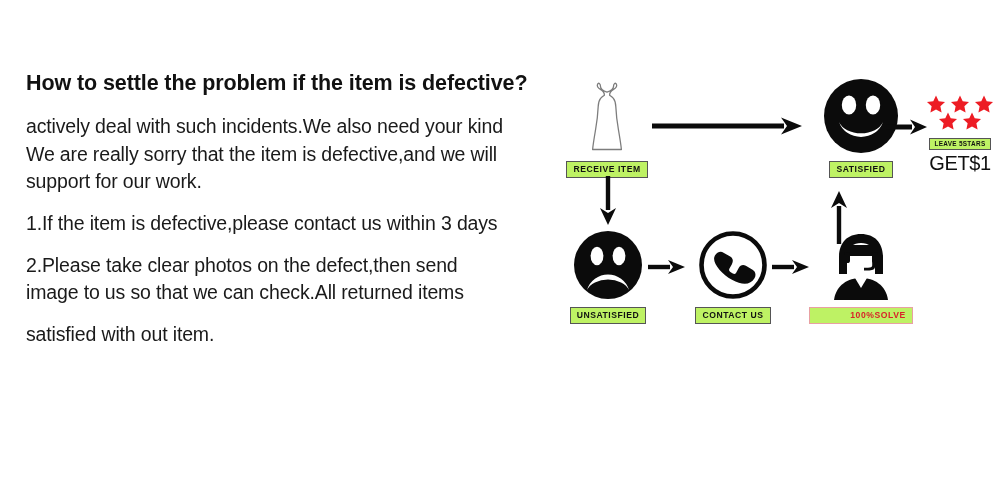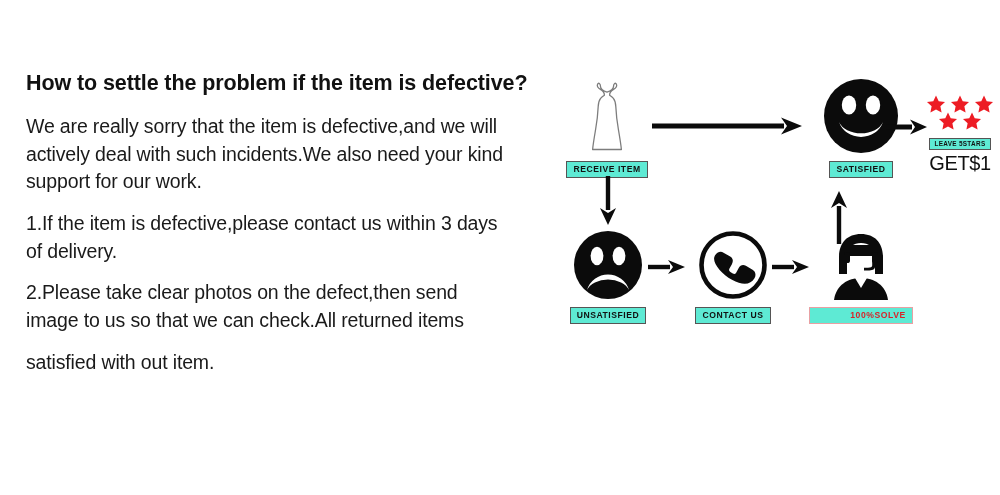--- a/index.html
+++ b/index.html
@@ -53,21 +53,21 @@
     position: absolute;
     text-align: center;
   }
   .node-art {
     position: relative;
     margin: 0 auto;
   }
   .node-label {
     display: inline-block;
     border: 1.4px solid #555555;
-    background: #5eead4;
+    background: #bef264;
     font-size: 8.6px;
     font-weight: bold;
     letter-spacing: 0.55px;
     line-height: 1;
     padding: 3.5px 6px 3px 6px;
     color: #111111;
     white-space: nowrap;
   }
   .node-label.red {
     color: #d8232a;
@@ -97,28 +97,27 @@
   }
 </style>
 </head>
 <body>
 
 <div id="text-column">
 
   <h1 id="policy-title">How to settle the problem if the item is defective?</h1>
 
   <p class="policy-para">
+    <span class="ln">actively deal with such incidents.We also need your kind</span>
     <span class="ln">We are really sorry that the item is defective,and we will</span>
-    <span class="ln">actively deal with such incidents.We also need your kind</span>
     <span class="ln">support for our work.</span>
   </p>
 
   <p class="policy-para">
     <span class="ln">1.If the item is defective,please contact us within 3 days</span>
-    <span class="ln">of delivery.</span>
   </p>
 
   <p class="policy-para">
     <span class="ln">2.Please take clear photos on the defect,then send</span>
     <span class="ln">image to us so that we can check.All returned items</span>
   </p>
 
   <p class="policy-para">
     <span class="ln">satisfied with out item.</span>
   </p>

